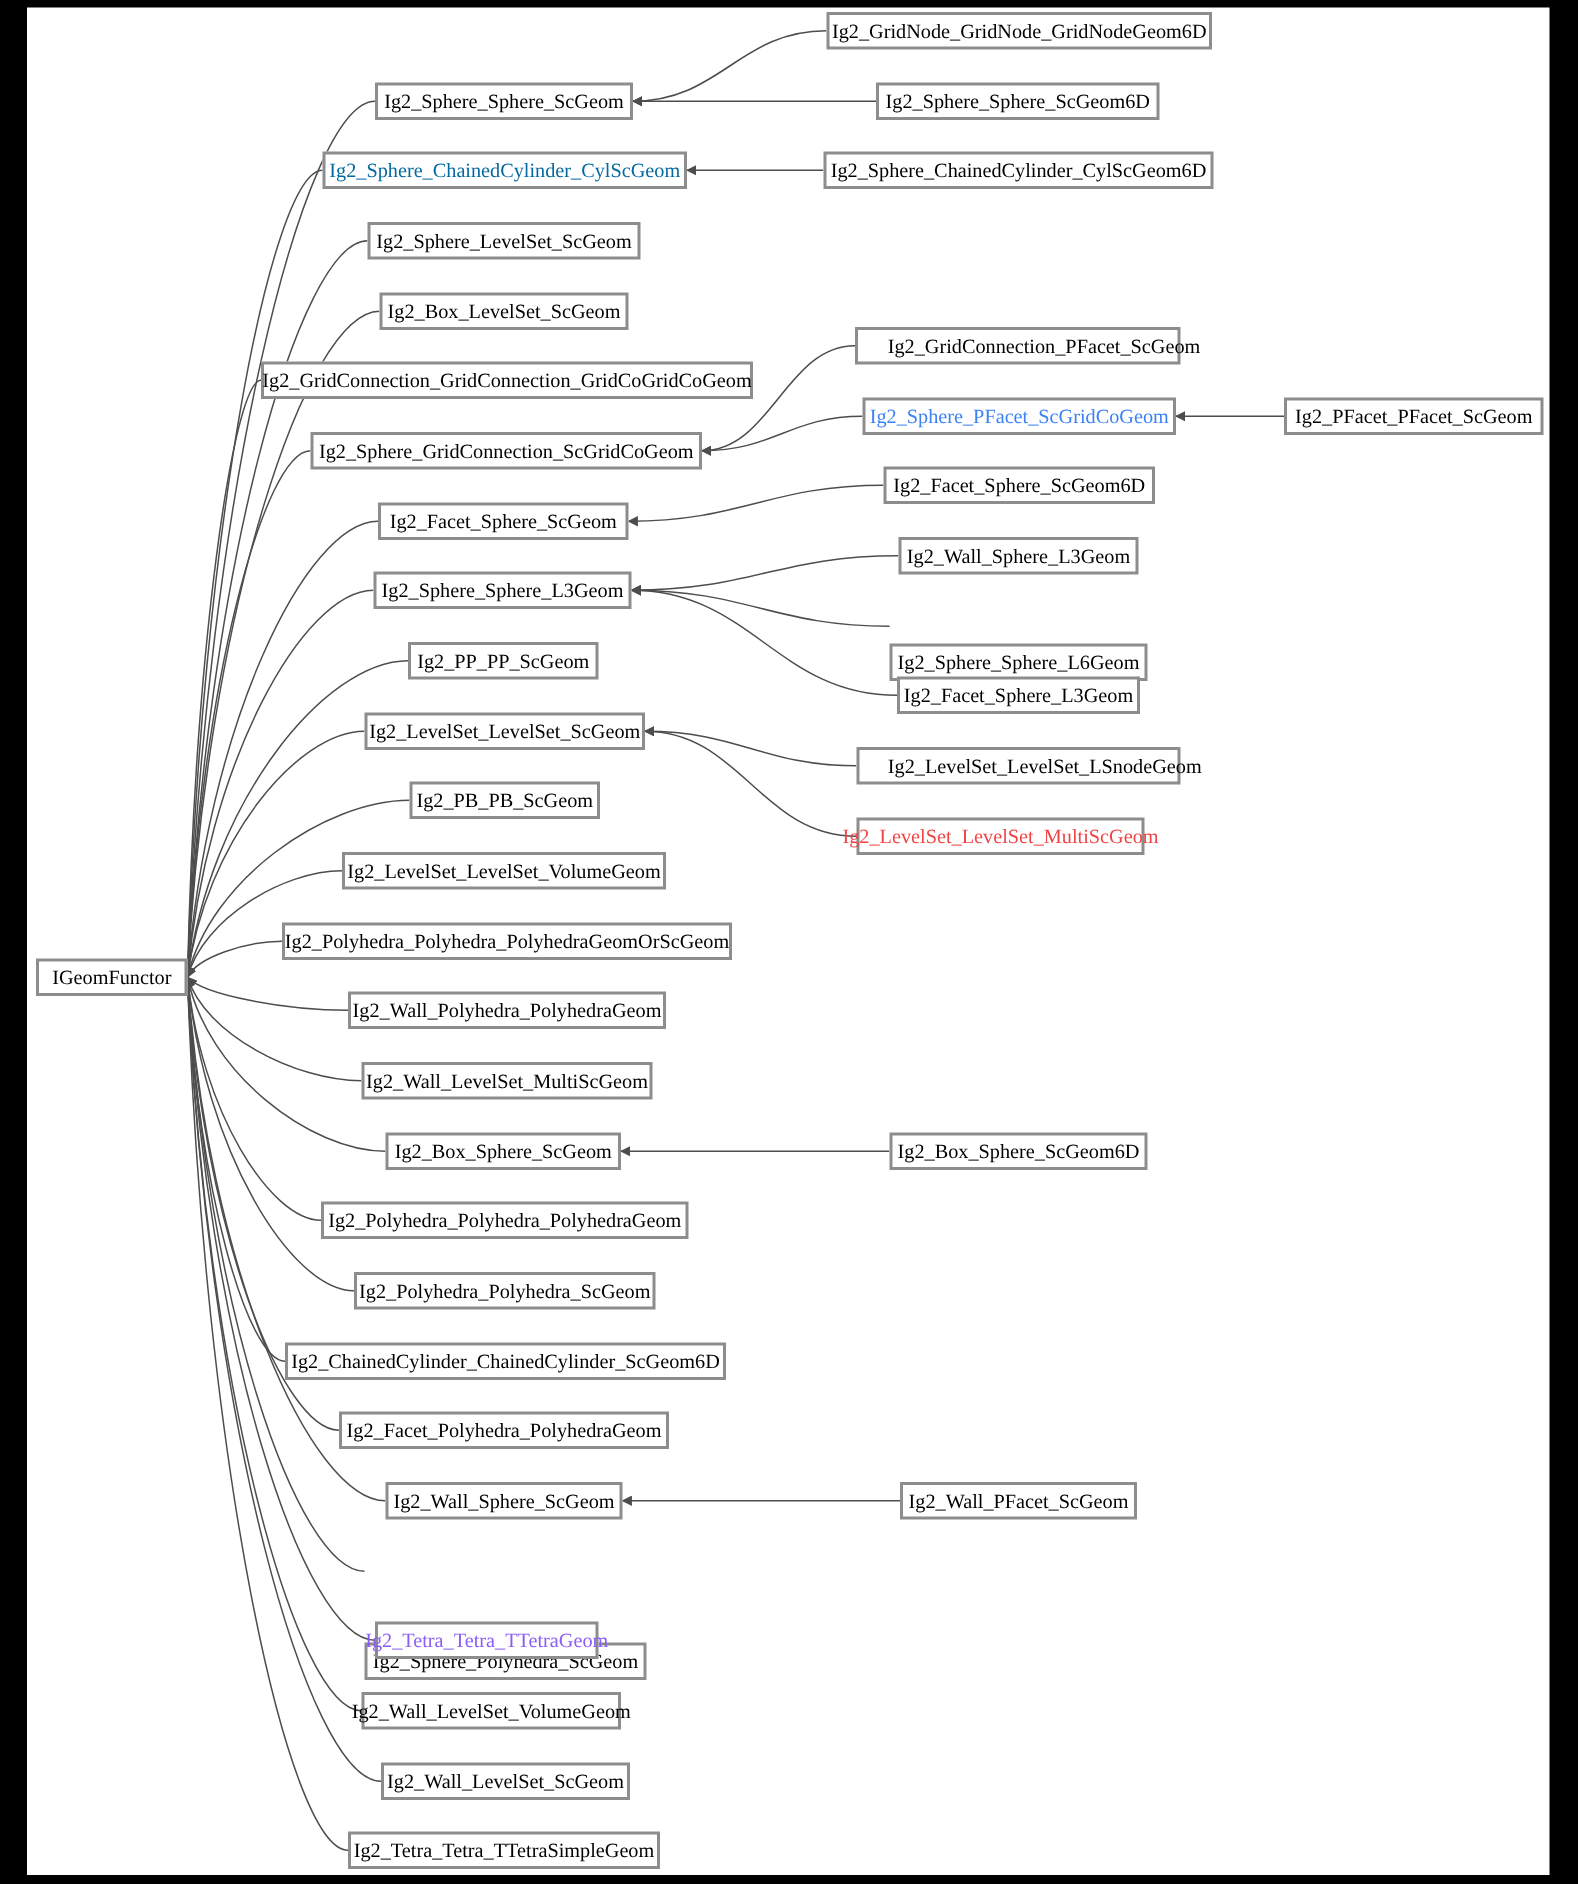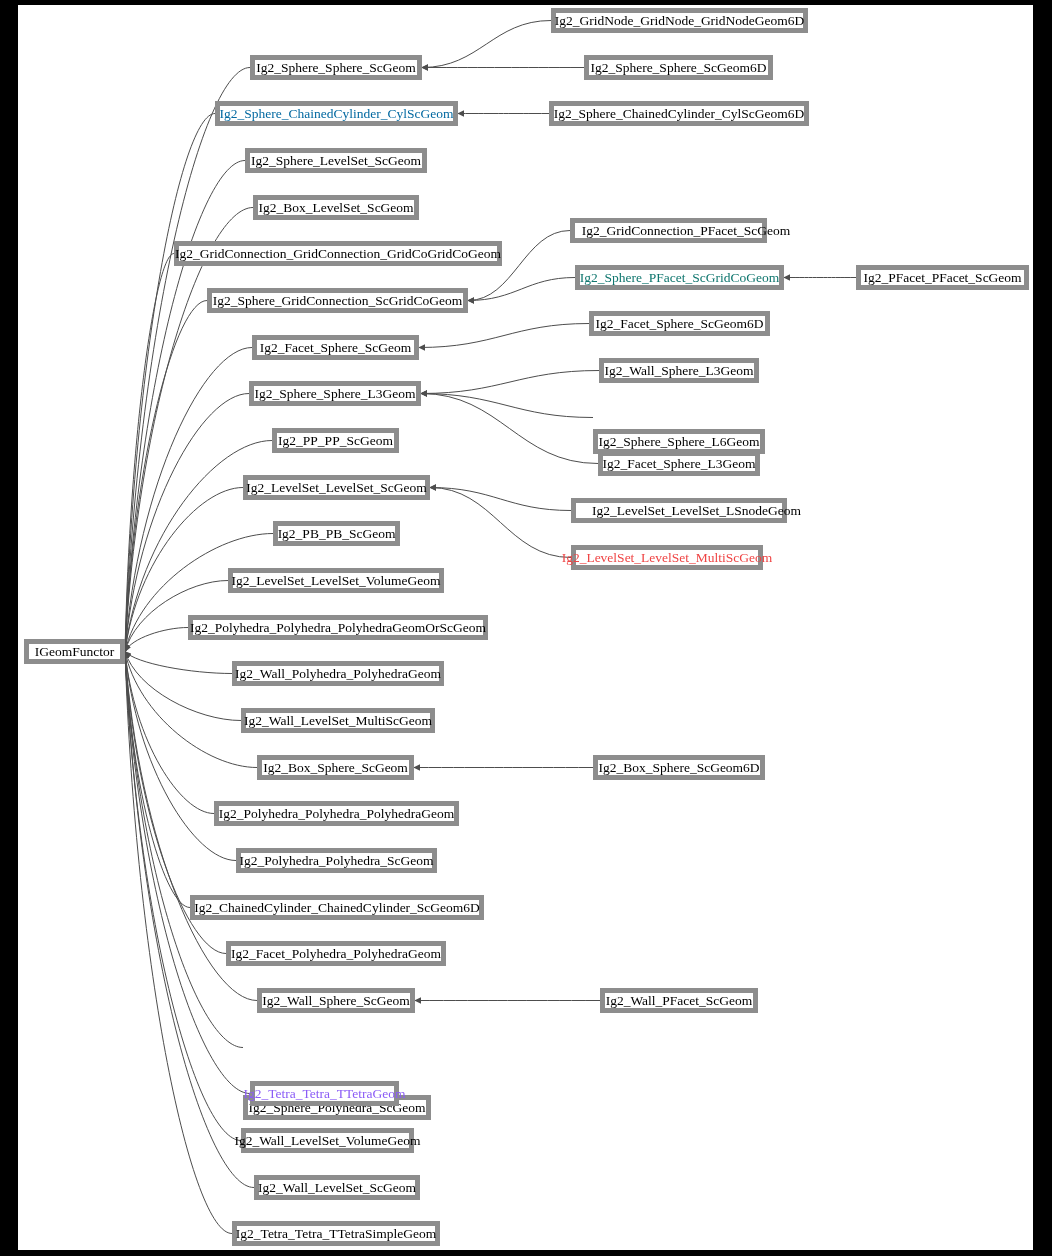--- a/index.html
+++ b/index.html
@@ -18,21 +18,21 @@
   }
   #svg-edges{
     position:absolute; left:0; top:0;
     width:1015px; height:1245px;
     overflow:visible;
     pointer-events:none;
   }
   .node{
     position:absolute;
     box-sizing:border-box;
-    border:5px solid #84cc16;
+    border:2px solid #84cc16;
     background:#ffffff;
     color:#000000;
     font-size:13.5px;
     line-height:1;
     white-space:nowrap;
     display:flex;
     align-items:center;
     justify-content:center;
     height:25px;
     padding:0 9px;
@@ -117,22 +117,22 @@
         <div class="node" style="left: 208px; top: 936px; width: 220px; border-color: rgb(141, 141, 141); color: rgb(0, 0, 0);">Ig2_Facet_Polyhedra_PolyhedraGeom</div>
         <div class="node" style="left: 239px; top: 983px; width: 158px; border-color: rgb(141, 141, 141); color: rgb(0, 0, 0);">Ig2_Wall_Sphere_ScGeom</div>
         <div class="node" style="left: 225px; top: 1090px; width: 188px; border-color: rgb(141, 141, 141); color: rgb(0, 0, 0);">Ig2_Sphere_Polyhedra_ScGeom</div>
         <div class="node" style="left: 232px; top: 1076px; width: 149px; border-color: rgb(141, 141, 141); color: #8b5cf6;">Ig2_Tetra_Tetra_TTetraGeom</div>
         <div class="node" style="left: 223px; top: 1123px; width: 173px; border-color: rgb(141, 141, 141); color: rgb(0, 0, 0);">Ig2_Wall_LevelSet_VolumeGeom</div>
         <div class="node" style="left: 236px; top: 1170px; width: 166px; border-color: rgb(141, 141, 141); color: rgb(0, 0, 0);">Ig2_Wall_LevelSet_ScGeom</div>
         <div class="node" style="left: 214px; top: 1216px; width: 208px; border-color: rgb(141, 141, 141); color: rgb(0, 0, 0);">Ig2_Tetra_Tetra_TTetraSimpleGeom</div>
         <div class="node" style="left: 533px; top: 3px; width: 257px; border-color: rgb(141, 141, 141); color: rgb(0, 0, 0);">Ig2_GridNode_GridNode_GridNodeGeom6D</div>
         <div class="node" style="left: 566px; top: 50px; width: 189px; border-color: rgb(141, 141, 141); color: rgb(0, 0, 0);">Ig2_Sphere_Sphere_ScGeom6D</div>
         <div class="node" style="left: 531px; top: 96px; width: 260px; border-color: rgb(141, 141, 141); color: rgb(0, 0, 0);">Ig2_Sphere_ChainedCylinder_CylScGeom6D</div>
-        <div class="node" style="left: 552px; top: 213px; width: 197px; border-color: rgb(141, 141, 141); color: rgb(0, 0, 0); padding-left: 44px;">Ig2_GridConnection_PFacet_ScGeom</div>
-        <div class="node" style="left: 557px; top: 260px; width: 209px; border-color: rgb(141, 141, 141); color: #0f766e;">Ig2_Sphere_PFacet_ScGridCoGeom</div>
+        <div class="node" style="left: 552px; top: 213px; width: 217px; border-color: rgb(141, 141, 141); color: rgb(0, 0, 0); padding-left: 44px;">Ig2_GridConnection_PFacet_ScGeom</div>
+        <div class="node" style="left: 557px; top: 260px; width: 209px; border-color: rgb(141, 141, 141); color: #3b82f6;">Ig2_Sphere_PFacet_ScGridCoGeom</div>
         <div class="node" style="left: 571px; top: 306px; width: 181px; border-color: rgb(141, 141, 141); color: rgb(0, 0, 0);">Ig2_Facet_Sphere_ScGeom6D</div>
         <div class="node" style="left: 581px; top: 353px; width: 160px; border-color: rgb(141, 141, 141); color: rgb(0, 0, 0);">Ig2_Wall_Sphere_L3Geom</div>
         <div class="node" style="left: 575px; top: 400px; width: 172px; border-color: rgb(141, 141, 141); color: rgb(0, 0, 0); margin-top: 24px;">Ig2_Sphere_Sphere_L6Geom</div>
         <div class="node" style="left: 580px; top: 446px; width: 162px; border-color: rgb(141, 141, 141); color: rgb(0, 0, 0);">Ig2_Facet_Sphere_L3Geom</div>
         <div class="node" style="left: 553px; top: 493px; width: 216px; border-color: rgb(141, 141, 141); color: rgb(0, 0, 0); padding-left: 44px;">Ig2_LevelSet_LevelSet_LSnodeGeom</div>
         <div class="node" style="left: 553px; top: 540px; width: 192px; border-color: rgb(141, 141, 141); color: #ef4444;">Ig2_LevelSet_LevelSet_MultiScGeom</div>
         <div class="node" style="left: 575px; top: 750px; width: 172px; border-color: rgb(141, 141, 141); color: rgb(0, 0, 0);">Ig2_Box_Sphere_ScGeom6D</div>
         <div class="node" style="left: 582px; top: 983px; width: 158px; border-color: rgb(141, 141, 141); color: rgb(0, 0, 0);">Ig2_Wall_PFacet_ScGeom</div>
         <div class="node" style="left: 838px; top: 260px; width: 173px; border-color: rgb(141, 141, 141); color: rgb(0, 0, 0);">Ig2_PFacet_PFacet_ScGeom</div>
       </div>

